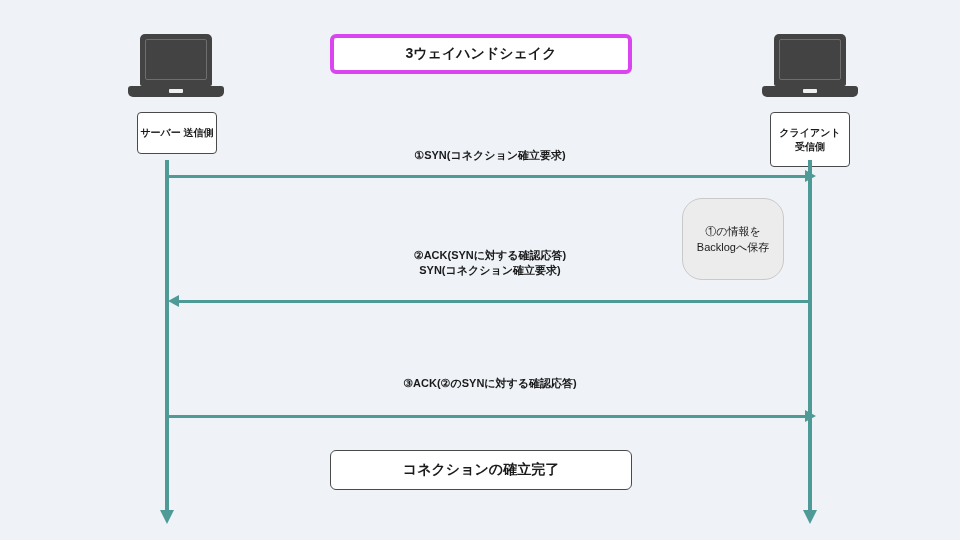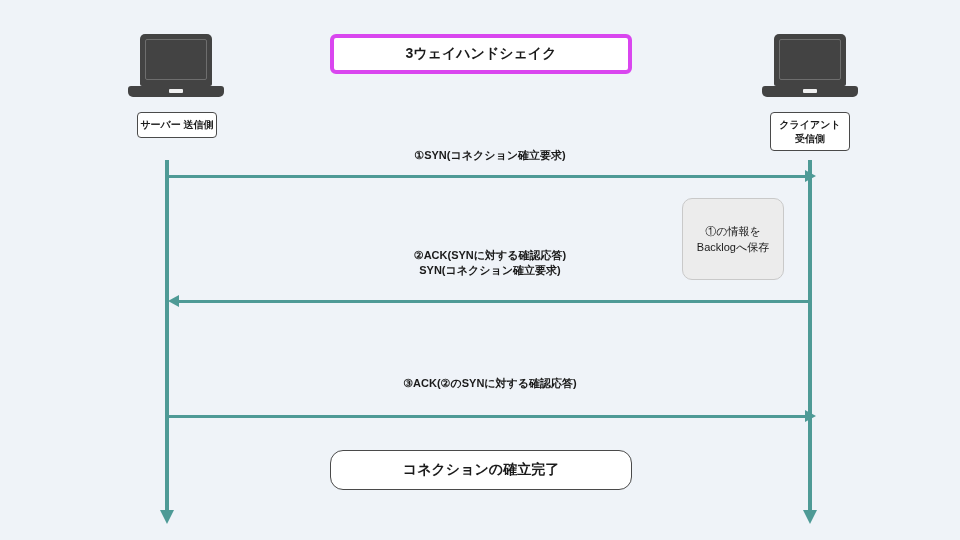--- a/index.html
+++ b/index.html
@@ -39,21 +39,21 @@
   }
 
   .finishbox {
     position: absolute;
     left: 330px;
     top: 450px;
     width: 302px;
     height: 40px;
     background: #ffffff;
     border: 1px solid #4a4a4a;
-    border-radius: 13px;
+    border-radius: 6px;
     display: flex;
     align-items: center;
     justify-content: center;
     font-size: 14px;
     font-weight: bold;
     color: #1a1a1a;
     box-sizing: border-box;
   }
 
   
@@ -103,21 +103,21 @@
   #server-laptop { left: 128px; top: 34px; }
   #client-laptop { left: 762px; top: 34px; }
 
   
   .nodelabel {
     position: absolute;
     width: 80px;
     background: #ffffff;
     border: 1px solid #4a4a4a;
     border-radius: 4px;
-    padding: 5px 2px;
+    padding: 13px 2px;
     text-align: center;
     font-size: 10px;
     font-weight: bold;
     line-height: 1.35;
     color: #1a1a1a;
     box-sizing: border-box;
   }
   #server-label { left: 137px; top: 112px; }
   #client-label { left: 770px; top: 112px; }
 
@@ -194,21 +194,21 @@
 
   
   .notebox {
     position: absolute;
     left: 682px;
     top: 198px;
     width: 102px;
     height: 82px;
     background: #ececec;
     border: 1px solid #c9c9c9;
-    border-radius: 10px;
+    border-radius: 20px;
     display: flex;
     align-items: center;
     justify-content: center;
     text-align: center;
     font-size: 11px;
     color: #1a1a1a;
     line-height: 1.5;
     white-space: pre-line;
     box-sizing: border-box;
   }

